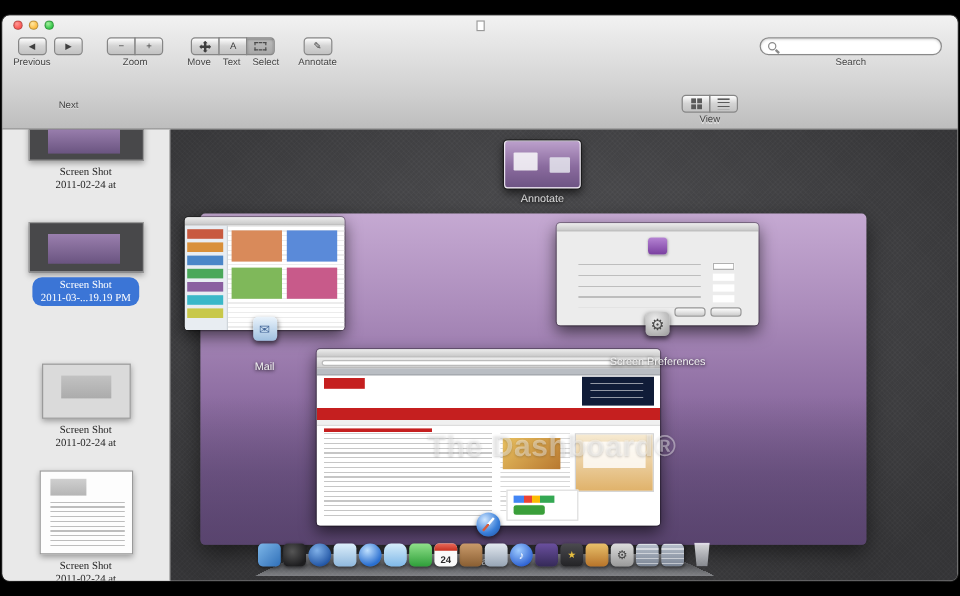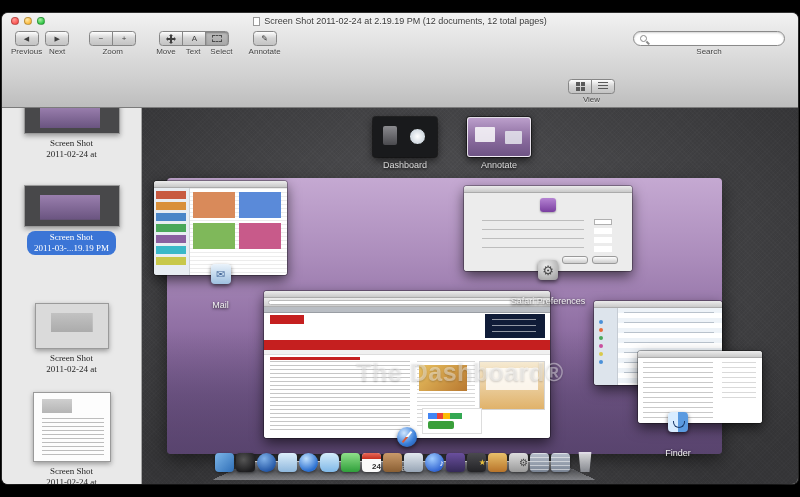--- a/index.html
+++ b/index.html
@@ -19,21 +19,21 @@
   .light { width:8px; height:8px; border-radius:50%; border:1px solid rgba(0,0,0,.25); }
   .light.red { background:radial-gradient(circle at 35% 30%, #ff9a96, #fc5753 70%); }
   .light.yellow { background:radial-gradient(circle at 35% 30%, #ffe9a8, #fdbc40 70%); }
   .light.green { background:radial-gradient(circle at 35% 30%, #a8f0a0, #33c748 70%); }
   .title-wrap { display:flex; justify-content:center; align-items:center; gap:4px; height:16px;
                 font-size:9px; color:#3a3a3a; text-shadow:0 1px 0 rgba(255,255,255,.6); }
   .doc-icon { width:7px; height:9px; background:#fff; border:1px solid #9a9a9a; flex:none; }
 
   .toolbar { display:flex; align-items:flex-start; padding:2px 9px 3px; }
   .tb-group { display:flex; flex-direction:column; align-items:center; }
-  .gap-s { margin-left:3px; } .gap-m { margin-left:16px; } .gap-l { margin-left:20px; }
+  .gap-s { margin-left:3px;gap:36px; } .gap-m { margin-left:16px; } .gap-l { margin-left:20px; }
   .btnrow { display:flex; }
   .tb-btn { height:15px; min-width:24px; padding:0 5px; display:flex; align-items:center; justify-content:center;
             background:linear-gradient(#fefefe, #d4d4d4 48%, #c3c3c3); border:1px solid #868686;
             border-radius:3.5px; font-size:8px; color:#3f3f3f; cursor:default; }
   .seg .tb-btn { border-radius:0; margin-left:-1px; }
   .seg .tb-btn:first-child { border-radius:3.5px 0 0 3.5px; margin-left:0; }
   .seg .tb-btn:last-child { border-radius:0 3.5px 3.5px 0; }
   .tb-btn.pressed { background:linear-gradient(#bcbcbc,#a9a9a9); box-shadow:inset 0 1px 2px rgba(0,0,0,.35); }
   .tb-label { font-size:8px; color:#444; margin-top:1px; text-shadow:0 1px 0 rgba(255,255,255,.55); white-space:nowrap; }
   .label-row { display:flex; gap:10px; }
@@ -217,21 +217,21 @@
 
   
   .dock { position:absolute; left:78px; bottom:4px; width:368px; height:44px; z-index:5; }
   .dock-shelf { position:absolute; left:-8px; right:-8px; bottom:0; height:30px; border-radius:2px;
     background:linear-gradient(rgba(242,243,247,.55), rgba(170,175,185,.22) 55%, rgba(235,238,244,.4));
     border-top:1px solid rgba(255,255,255,.85);
     transform:perspective(70px) rotateX(38deg); transform-origin:50% 100%; }
   .dock-icons { position:absolute; left:50%; bottom:8px; transform:translateX(-50%);
     display:flex; align-items:flex-end; gap:2px; }
   .di { width:19px; height:19px; border-radius:4px; flex:none; box-shadow:0 1px 3px rgba(0,0,0,.45);
-        display:flex; align-items:center; justify-content:flex-end; }
+        display:flex; align-items:center; justify-content:center; }
   .di-finder { background:linear-gradient(135deg,#7db6e8,#2f6fb8); }
   .di-dashboard { background:radial-gradient(circle at 40% 35%, #555, #1d1d1f 75%); }
   .di-appstore { border-radius:50%; background:radial-gradient(circle at 38% 30%, #7fb0e8, #1b4fa0 80%); }
   .di-mail { background:linear-gradient(#dceefb,#8fb8dd); }
   .di-safari { border-radius:50%; background:radial-gradient(circle at 38% 30%, #bfe0ff, #2a6fd0 70%); }
   .di-ichat { background:linear-gradient(#d5ecfa,#7fb8e8); border-radius:6px; }
   .di-facetime { background:linear-gradient(#8fe08a,#2f9f3a); }
   .di-ical { background:#fafafa; position:relative; font-size:8px; font-weight:bold; color:#2a2a2a;
              align-items:flex-end; padding-bottom:1px; }
   .di-ical::before { content:""; position:absolute; top:0; left:0; right:0; height:6px;
@@ -259,21 +259,20 @@
 
     <div class="header">
       <div class="titlebar">
         <div class="traffic">
           <span class="light red"></span>
           <span class="light yellow"></span>
           <span class="light green"></span>
         </div>
         <div class="title-wrap">
           <span class="doc-icon"></span>
-          <span>Screen Shot 2011-02-24 at 2.19.19 PM (12 documents, 12 total pages)</span>
         </div>
       </div>
 
       <div class="toolbar">
         <div class="tb-group">
           <div class="btnrow">
             <div class="tb-btn">
               <span style="font-size:7px;">◀</span>
             </div>
           </div>
@@ -384,24 +383,20 @@
           <div class="thumb-label">
             <span>Screen Shot</span>
             <span>2011-02-24 at</span>
           </div>
         </div>
       </div>
 
       <div class="main">
 
         <div class="spaces">
-          <div class="space">
-            <div class="space-thumb dash-thumb"></div>
-            <div class="space-label">Dashboard</div>
-          </div>
           <div class="space">
             <div class="space-thumb desk-thumb"></div>
             <div class="space-label">Annotate</div>
           </div>
         </div>
 
         <div class="wallpaper">
           <div class="mountain"></div>
           <div class="haze"></div>
         </div>
@@ -429,21 +424,21 @@
               <div class="sp-fields"></div>
               <div class="sp-btns">
                 <div class="sp-btn"></div>
                   <div class="sp-btn"></div>
               </div>
             </div>
           </div>
           <div class="badge prefs-badge">
             <span>⚙</span>
           </div>
-          <div class="mc-label">Safari Preferences</div>
+          <div class="mc-label">Screen Preferences</div>
         </div>
 
         <div class="app app-safari">
           <div class="win saf-win">
             <div class="win-tb"></div>
             <div class="saf-tb2">
               <div class="saf-url"></div>
             </div>
             <div class="saf-tabs"></div>
             <div class="saf-page">
@@ -454,39 +449,20 @@
               <div class="reg-left"></div>
               <div class="reg-mid"></div>
               <div class="reg-ad"></div>
               <div class="reg-green"></div>
             </div>
           </div>
           <div class="badge safari-badge"></div>
           <div class="mc-label">Safari</div>
         </div>
 
-        <div class="app app-finder">
-          <div class="fd-stage">
-            <div class="win fd-back">
-              <div class="win-tb"></div>
-              <div class="fd-body">
-                <div class="fd-side"></div>
-                <div class="fd-list"></div>
-              </div>
-            </div>
-            <div class="win fd-front">
-              <div class="win-tb"></div>
-              <div class="fd-doc"></div>
-            </div>
-          </div>
-          <div class="fd-foot">
-            <div class="badge finder-badge"></div>
-            <div class="mc-label">Finder</div>
-          </div>
-        </div>
 
         <div class="watermark">The Dashboard®</div>
 
         <div class="dock">
           <div class="dock-shelf"></div>
           <div class="dock-icons">
             <span class="di di-finder"></span>
             <span class="di di-dashboard"></span>
             <span class="di di-appstore"></span>
             <span class="di di-mail"></span>

